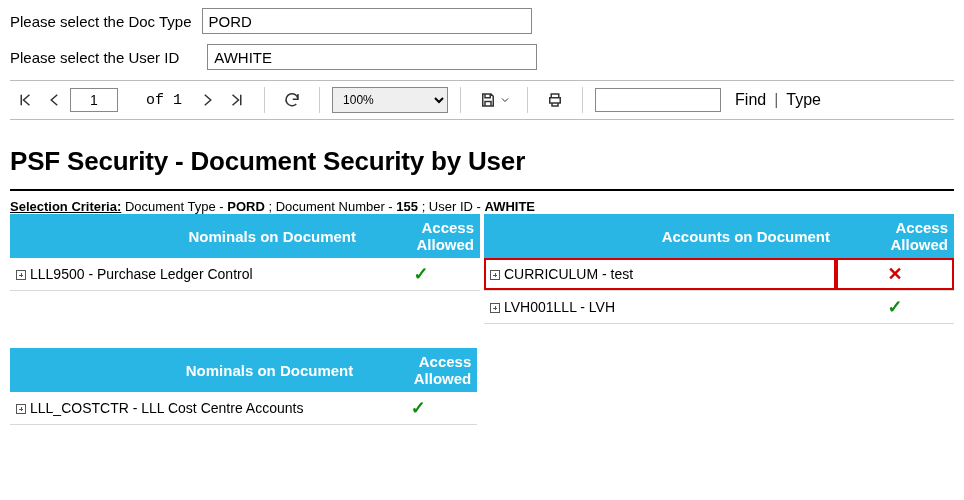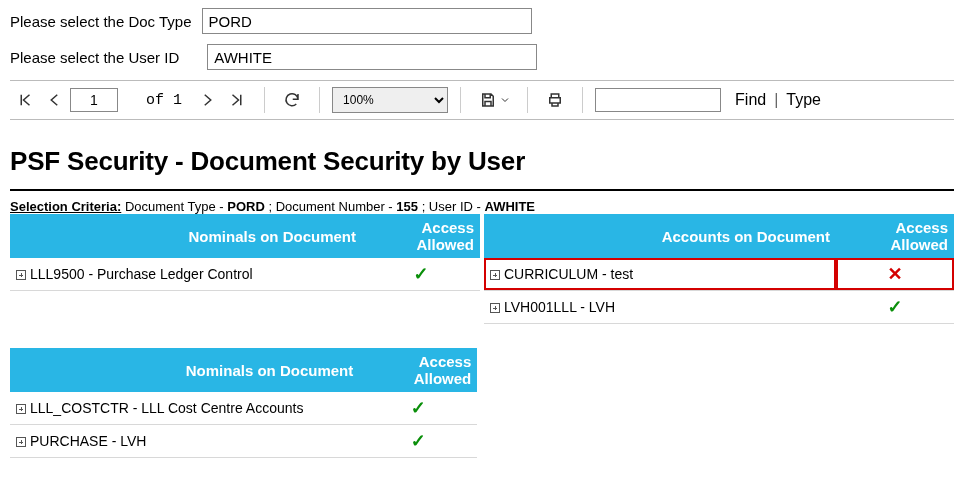--- a/index.html
+++ b/index.html
@@ -261,19 +261,15 @@
         <tr>
       <th>Nominals on Document</th>
       <th class="access">Access Allowed</th>
     </tr>
       </thead>
     <tbody>
         <tr>
           <td><span class="expand-icon"></span>LLL_COSTCTR - LLL Cost Centre Accounts</td>
           <td class="center"><span class="tick">✓</span></td>
         </tr>
-        <tr>
-          <td><span class="expand-icon"></span>PURCHASE - LVH</td>
-          <td class="center"><span class="tick">✓</span></td>
-        </tr>
       </tbody>
   </table>
 </div>
 
 </body></html>

